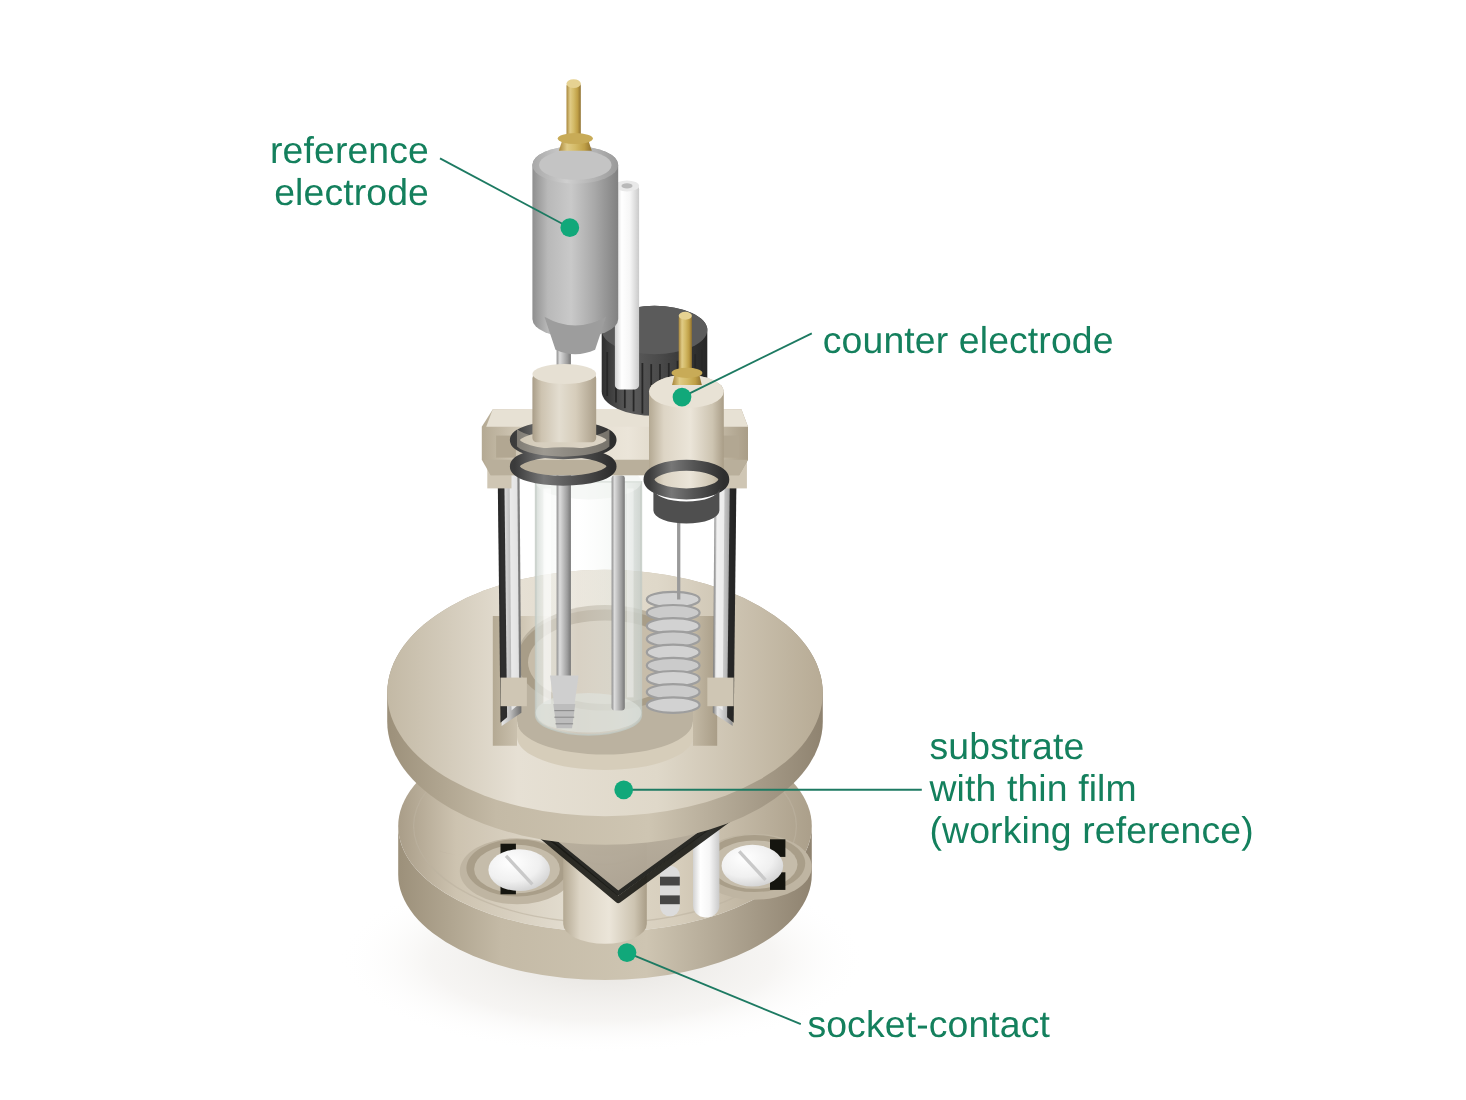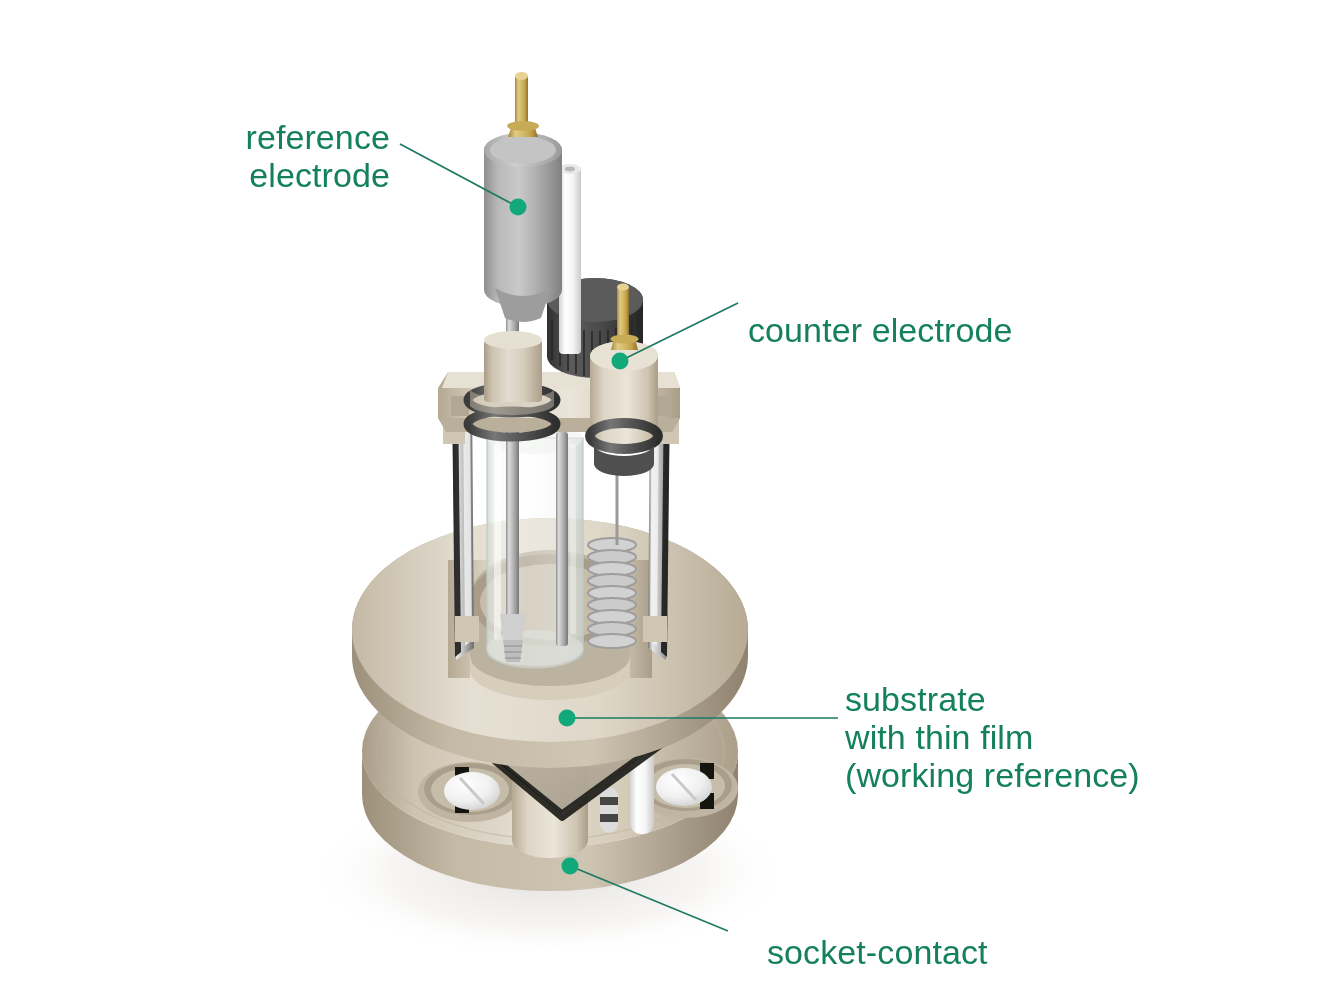--- a/index.html
+++ b/index.html
@@ -32,40 +32,39 @@
     font-size: 34px;
     line-height: 1.12;
     white-space: pre;
     letter-spacing: 0.1px;
   }
   .label.right {
     text-align: right;
   }
   .label.left {
     text-align: left;
-    margin-top: 20px;
   }
   #lbl-reference {
     left: 120px;
     top: 118px;
     width: 270px;
     text-align: right;
   }
   #lbl-counter {
     left: 748px;
     top: 291px;
     text-align: left;
   }
   #lbl-substrate {
     left: 845px;
     top: 660px;
     text-align: left;
   }
   #lbl-socket {
-    left: 767px;
+    left: 734px;
     top: 913px;
     text-align: left;
   }
 </style>
 </head>
 <body>
 
 <div id="stage">
 
   <svg id="art" viewBox="0 0 1333 1000" xmlns="http://www.w3.org/2000/svg">

